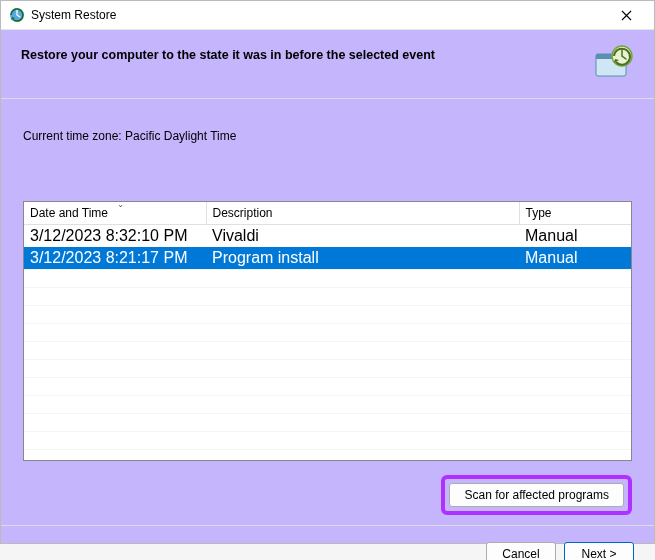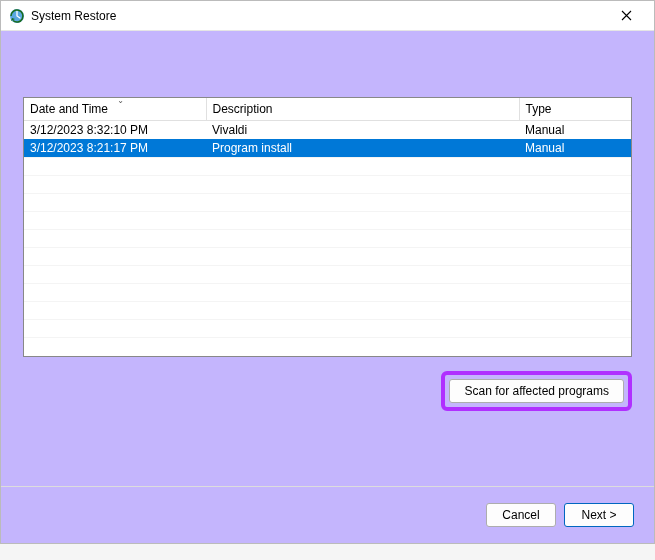--- a/index.html
+++ b/index.html
@@ -104,21 +104,21 @@
     right: 45%;
     top: -2px;
     font-size: 8px;
     color: #555;
   }
   .col-date { width: 182px; }
   .col-desc { width: auto; }
   .col-type { width: 112px; }
   tbody td {
     padding: 2px 6px;
-    font-size: 12px;
+    font-size: 16px;
     height: 18px;
     border: none;
     white-space: nowrap;
     overflow: hidden;
   }
   tbody tr.selected td {
     background: #0078d7;
     color: #fff;
   }
   tbody tr.empty td {
@@ -171,22 +171,36 @@
       </svg>
     </span>
     <span class="title">System Restore</span>
     <div class="close">
       <svg width="11" height="11" viewBox="0 0 11 11">
           <path d="M1 1l9 9M10 1l-9 9" stroke="#000" stroke-width="1.1"></path>
         </svg>
     </div>
   </div>
 
+  <div class="header">
+    <h1>Restore your computer to the state it was in before the selected event</h1>
+    <span class="hero-icon">
+      <svg viewBox="0 0 44 40">
+        <rect x="6" y="10" width="30" height="22" rx="2" fill="#cfe6f5" stroke="#5a8fb0"></rect>
+        <rect x="6" y="10" width="30" height="5" fill="#5a8fb0"></rect>
+        <circle cx="32" cy="12" r="10" fill="#e9f2d0" stroke="#7aa33e" stroke-width="1.5"></circle>
+        <path d="M32 6v6l4 3" stroke="#4a7020" stroke-width="1.5" fill="none" stroke-linecap="round"></path>
+        <path d="M24 12a8 8 0 1 1 2 6" stroke="#4a7020" stroke-width="2" fill="none"></path>
+        <path d="M24 19l1-4 4 1z" fill="#4a7020"></path>
+      </svg>
+    </span>
+  </div>
 
   <div class="content">
+    <div class="tz">Current time zone: Pacific Daylight Time</div>
 
     <div class="table-wrap">
       <table>
         <colgroup>
           <col class="col-date">
             <col class="col-desc">
             <col class="col-type">
         </colgroup>
         <thead>
           <tr>

